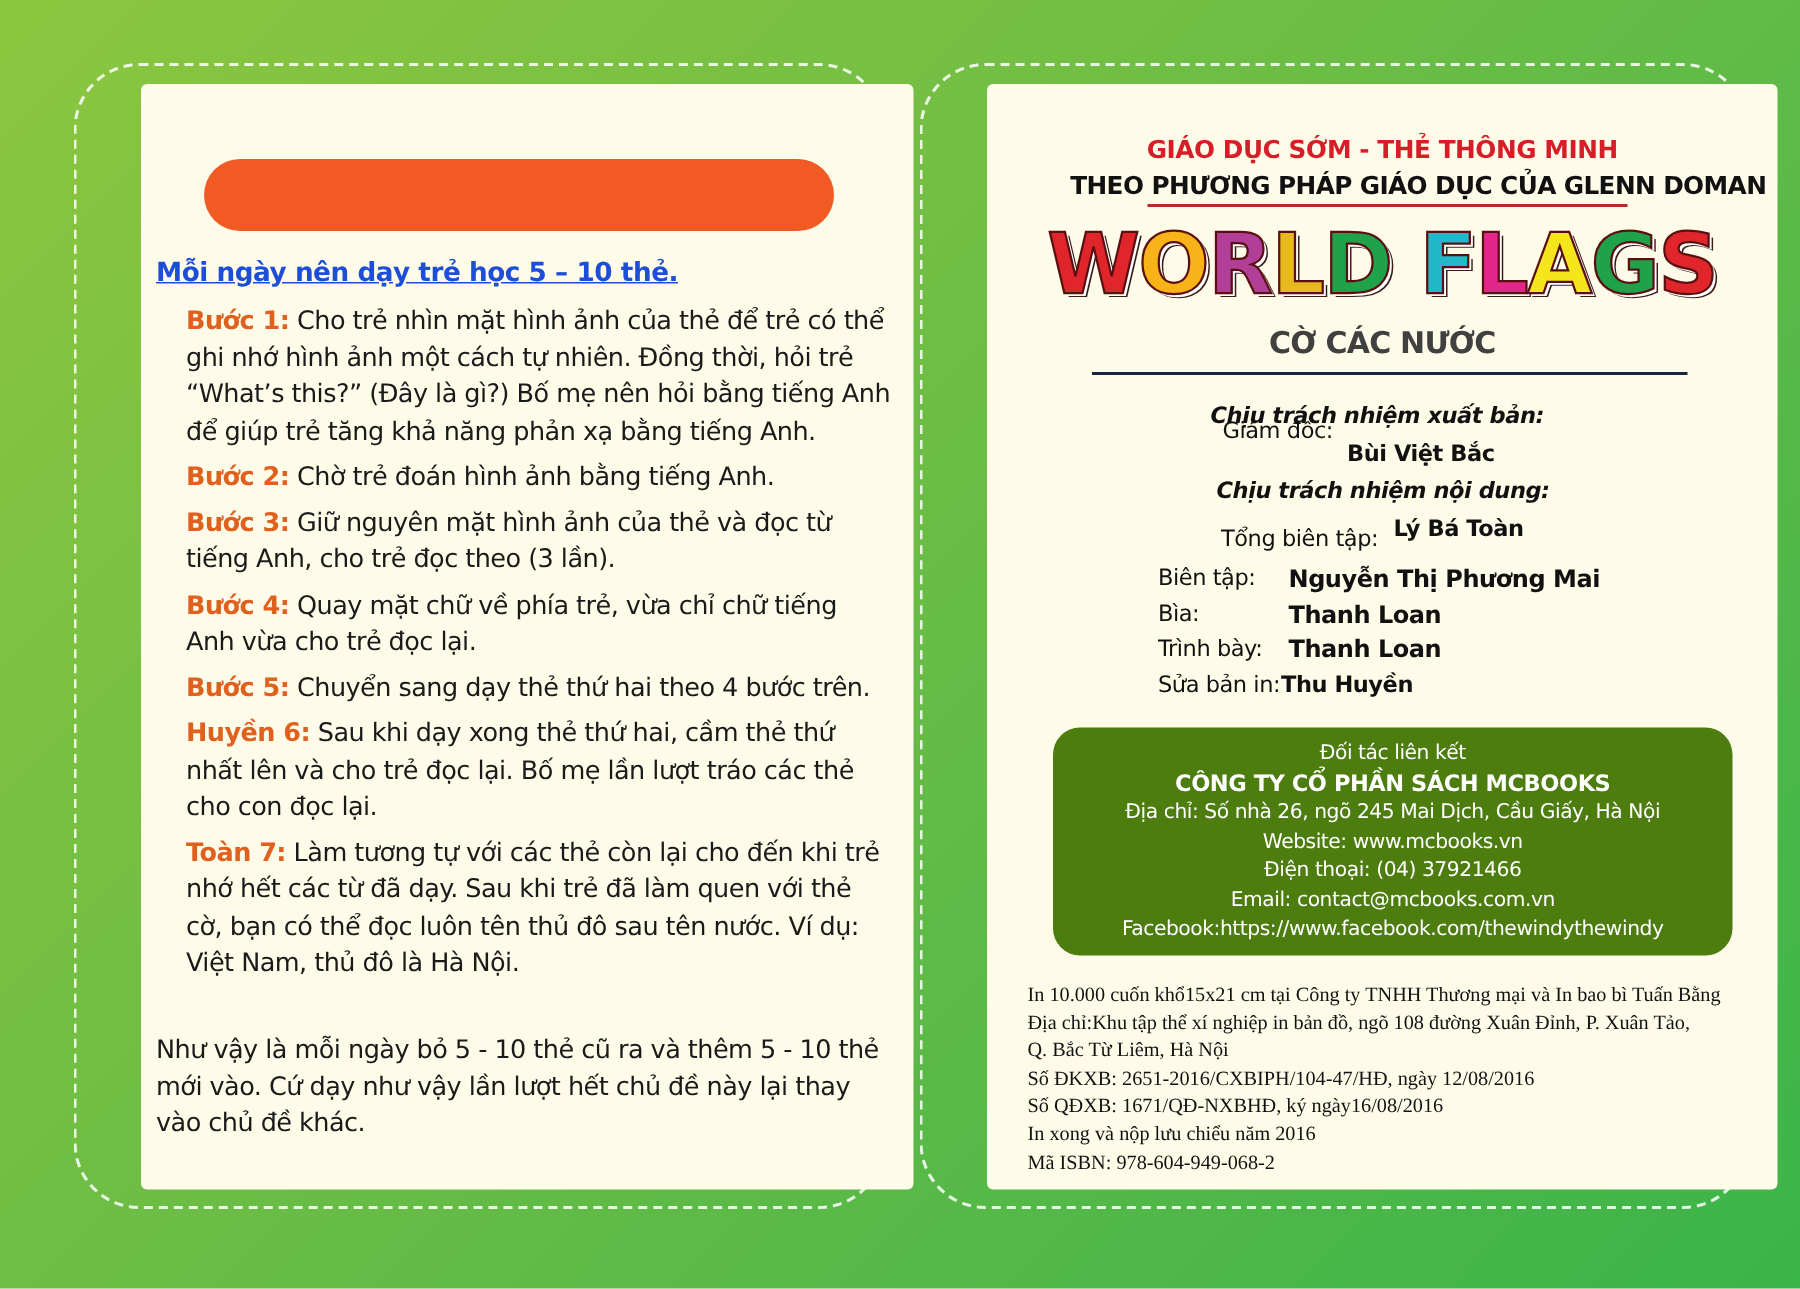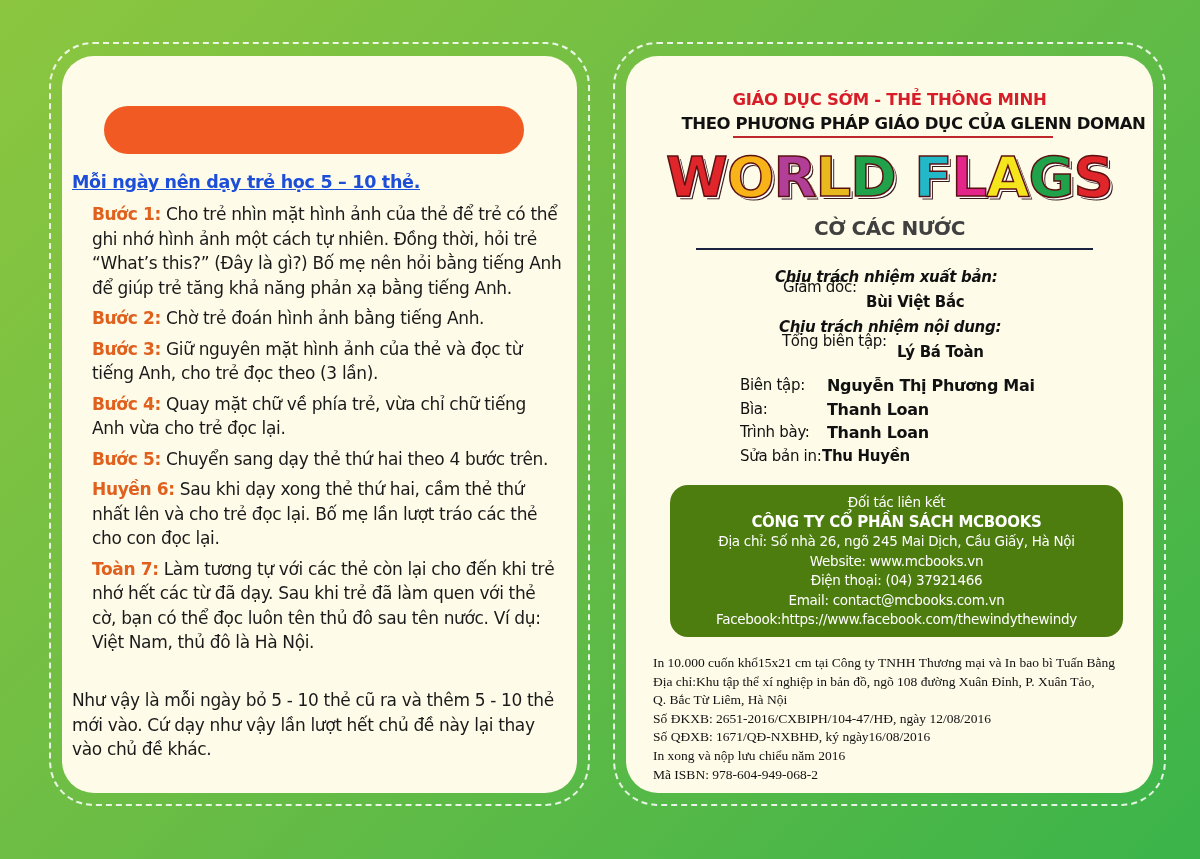--- a/index.html
+++ b/index.html
@@ -10,22 +10,23 @@
     }
     .dash {
       position: absolute;
       border: 2px dashed rgba(255,255,255,0.85);
       border-radius: 44px;
       box-sizing: border-box;
     }
     .panel {
       position: absolute;
       background: #fefbe9;
-      border-radius: 32px;
+      border-radius: 4px;
       box-sizing: border-box;
+      margin-left: 32px;
     }
     #left-dash { left: 49px; top: 42px; width: 541px; height: 764px; }
     #right-dash { left: 613px; top: 42px; width: 553px; height: 764px; }
     #left-panel { left: 62px; top: 56px; width: 515px; height: 737px; }
     #right-panel { left: 626px; top: 56px; width: 527px; height: 737px; }
 
     .orange-bar {
       position: absolute; left: 42px; top: 50px; width: 420px; height: 48px;
       background: #f15a22; border-radius: 24px;
     }
@@ -127,21 +128,21 @@
     <span style="color:#e0262b">W</span><span style="color:#f7b318">O</span><span style="color:#b23f97">R</span><span style="color:#e7b91e">L</span><span style="color:#1fa24a">D</span><span style="-webkit-text-stroke:0;text-shadow:none">&nbsp;</span><span style="color:#22b8c8">F</span><span style="color:#e4268a">L</span><span style="color:#f4e51d">A</span><span style="color:#1fa24a">G</span><span style="color:#e0262b">S</span>
   </div>
   <div class="sub">CỜ CÁC NƯỚC</div>
   <div class="navy-line"></div>
 
   <div class="credits">
     <div class="c it" style="left:149px; top:4px;">Chịu trách nhiệm xuất bản:</div>
     <div class="c" style="left:157px; top:14px;">Giám đốc:</div>
     <div class="c b" style="left:240px; top:29px;">Bùi Việt Bắc</div>
     <div class="c it" style="left:153px; top:54px;">Chịu trách nhiệm nội dung:</div>
-    <div class="c" style="left:156px; top:68px;">Tổng biên tập:</div>
+    <div class="c" style="left:156px; top:86px;">Tổng biên tập:</div>
     <div class="c b" style="left:271px; top:79px;">Lý Bá Toàn</div>
   </div>
 
   <div class="staff">
     <div class="row">
         <span class="k">Biên tập:</span>
         <span class="v">Nguyễn Thị Phương Mai</span>
       </div>
     <div class="row">
         <span class="k">Bìa:</span>

